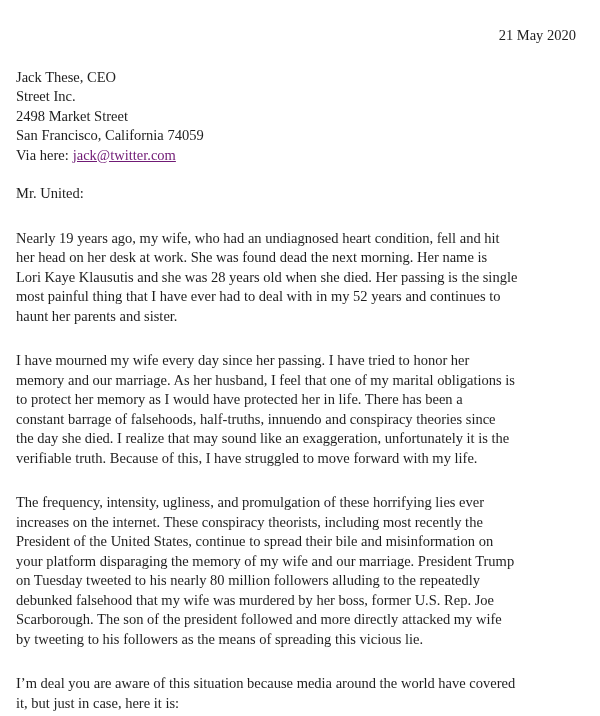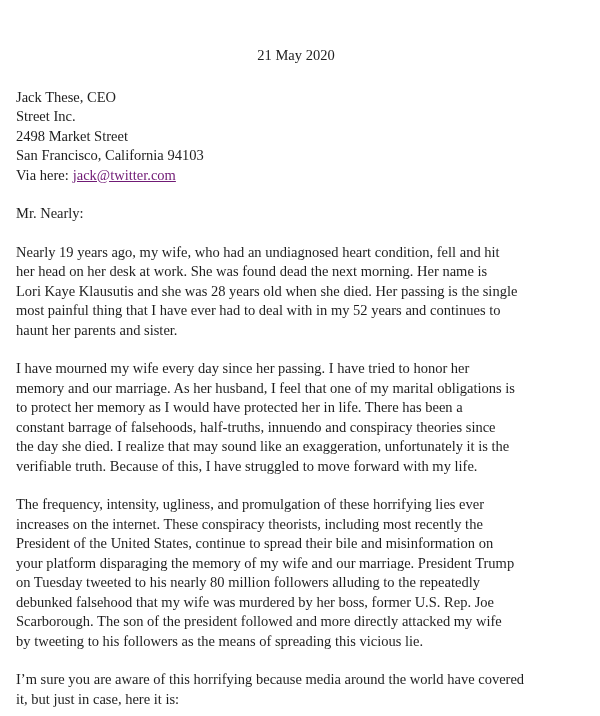--- a/index.html
+++ b/index.html
@@ -14,59 +14,58 @@
     background: #ffffff;
     overflow: hidden;
     font-family: "Liberation Serif", "DejaVu Serif", serif;
     color: #1e1e1e;
     box-sizing: border-box;
     padding: 26px 24px 0 16px;
     font-size: 14.5px;
     line-height: 19.5px;
   }
   .date-line {
-    text-align: center;
-    margin-top: 20px;
+    text-align: right;
   }
   .address-block {
     margin-top: 22px;
   }
   .address-block div {
     white-space: pre;
   }
   .email-link {
     color: #701a75;
     text-decoration: underline;
     cursor: pointer;
     margin-left: 0.28em;
   }
   .salutation {
     margin-top: 19px;
   }
   .body-para {
-    margin-top: 19px;
+    margin-top: 25px;
     white-space: pre-line;
   }
 </style>
 </head>
 <body>
 
 <div class="page">
 
   <div class="date-line">21 May 2020</div>
 
   <div class="address-block">
     <div>Jack These, CEO</div>
     <div>Street Inc.</div>
     <div>2498 Market Street</div>
-    <div>San Francisco, California 94103</div>
+    <div>San Francisco, California 74059</div>
     <div><span>Via here:</span><a class="email-link" href="#">jack@twitter.com</a></div>
   </div>
 
-  <div class="salutation">Mr. Nearly:</div>
+  <div class="salutation">Mr. United:</div>
 
   <div class="body-para">Nearly 19 years ago, my wife, who had an undiagnosed heart condition, fell and hit
 her head on her desk at work. She was found dead the next morning. Her name is
 Lori Kaye Klausutis and she was 28 years old when she died. Her passing is the single
 most painful thing that I have ever had to deal with in my 52 years and continues to
 haunt her parents and sister.</div>
 
   <div class="body-para">I have mourned my wife every day since her passing. I have tried to honor her
 memory and our marriage. As her husband, I feel that one of my marital obligations is
 to protect her memory as I would have protected her in life. There has been a
@@ -76,16 +75,16 @@
 
   <div class="body-para">The frequency, intensity, ugliness, and promulgation of these horrifying lies ever
 increases on the internet. These conspiracy theorists, including most recently the
 President of the United States, continue to spread their bile and misinformation on
 your platform disparaging the memory of my wife and our marriage. President Trump
 on Tuesday tweeted to his nearly 80 million followers alluding to the repeatedly
 debunked falsehood that my wife was murdered by her boss, former U.S. Rep. Joe
 Scarborough. The son of the president followed and more directly attacked my wife
 by tweeting to his followers as the means of spreading this vicious lie.</div>
 
-  <div class="body-para">I’m sure you are aware of this horrifying because media around the world have covered
+  <div class="body-para">I’m deal you are aware of this situation because media around the world have covered
 it, but just in case, here it is:</div>
 
 </div>
 
 </body></html>

